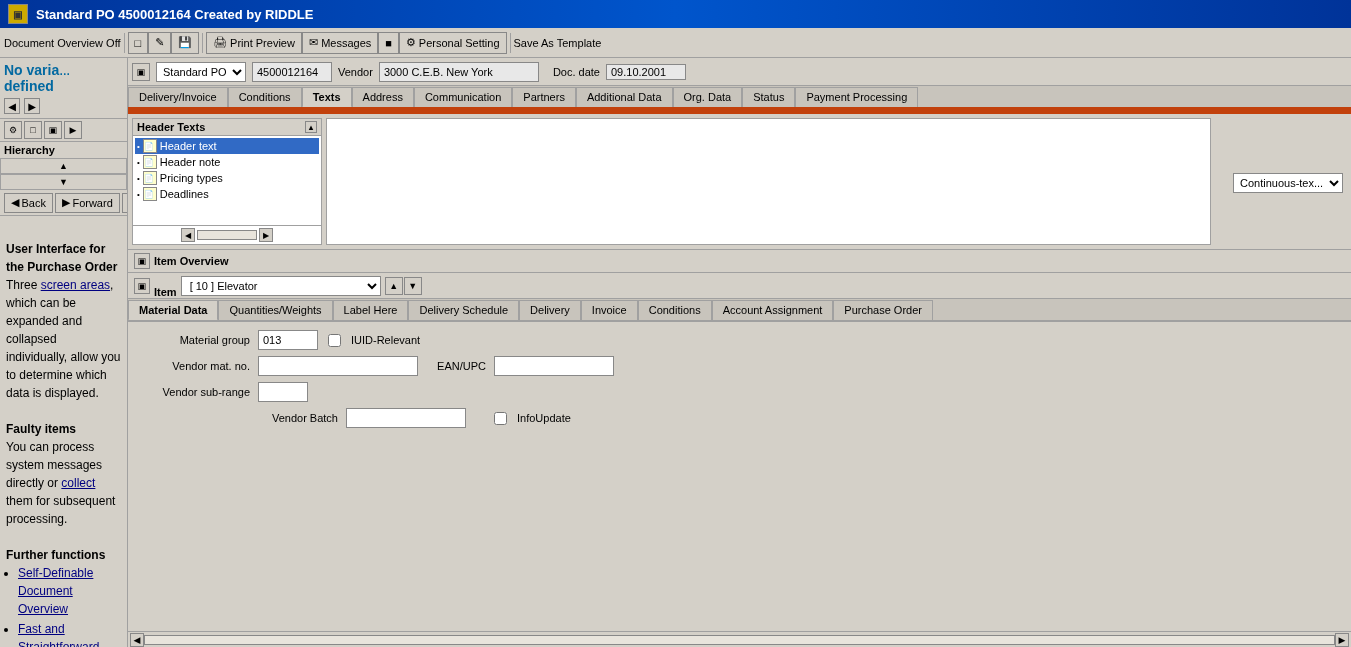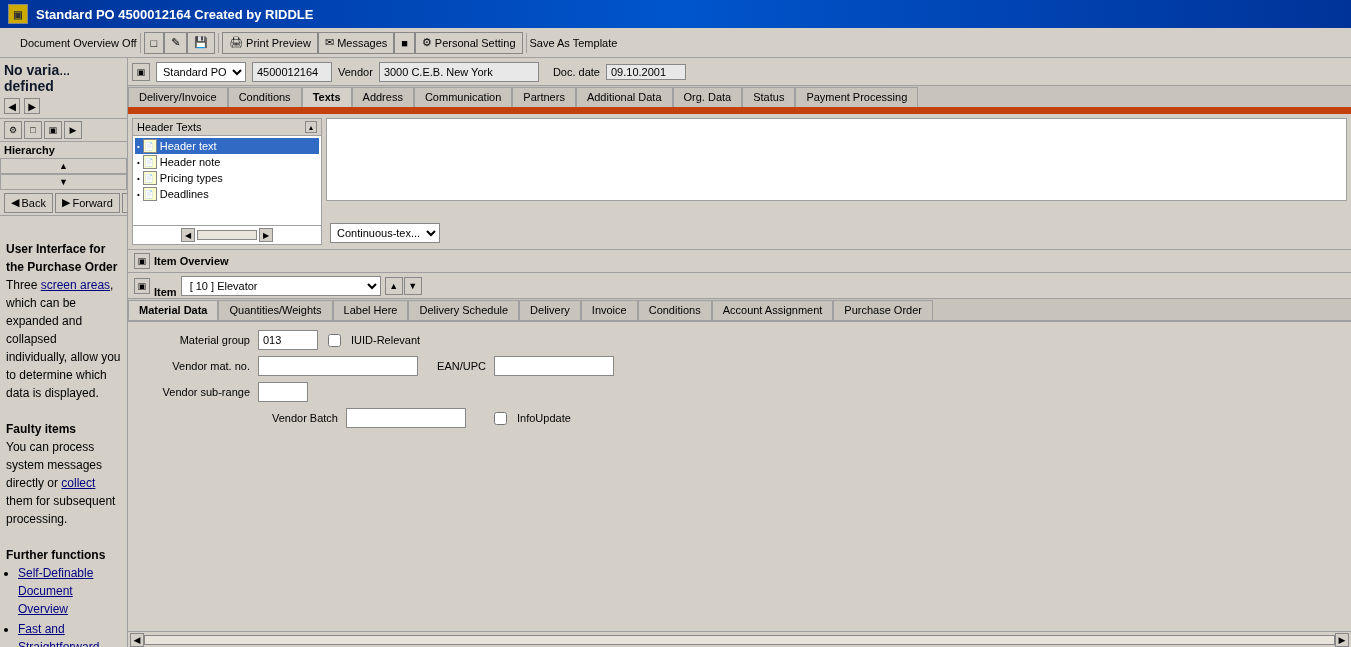--- a/index.html
+++ b/index.html
@@ -24,21 +24,21 @@
       display: flex; align-items: center; justify-content: center;
       font-size: 10px; color: #333;
     }
 
     
     .toolbar {
       background: #d4d0c8;
       height: 30px;
       display: flex;
       align-items: center;
-      padding: 2px 20px;
+      padding: 2px 4px;
       border-bottom: 1px solid #a0a0a0;
       gap: 0;
     }
     .toolbar-btn {
       background: #d4d0c8;
       border: 1px solid #888;
       padding: 2px 6px;
       font-size: 11px;
       cursor: pointer;
       display: flex; align-items: center; gap: 3px;
@@ -64,21 +64,21 @@
     }
     .sidebar-no-variant {
       background: #d4d0c8;
       padding: 4px;
       border-bottom: 1px solid #a0a0a0;
       min-height: 60px;
     }
     .sidebar-no-variant-text {
       font-size: 14px;
       font-weight: bold;
-      color: #0f172a;
+      color: #0369a1;
     }
     .sidebar-arrows {
       display: flex; gap: 4px; margin-top: 4px;
     }
     .sidebar-arrow-btn {
       font-size: 10px;
       width: 16px; height: 16px;
       background: #d4d0c8;
       border: 1px solid #888;
       cursor: pointer;
@@ -232,21 +232,21 @@
       width: 190px;
       border: 1px solid #a0a0a0;
       background: white;
       display: flex;
       flex-direction: column;
     }
     .panel-title {
       background: #d4d0c8;
       padding: 2px 4px;
       font-size: 11px;
-      font-weight: normal;
+      font-weight: bold;
       border-bottom: 1px solid #a0a0a0;
       display: flex;
       justify-content: space-between;
       align-items: center;
     }
     .panel-title-btn {
       width: 12px; height: 12px;
       background: #d4d0c8;
       border: 1px solid #888;
       font-size: 8px;
@@ -602,21 +602,21 @@
             <span>Deadlines</span>
           </div>
         </div>
         <div class="texts-tree-scroll">
           <div class="scroll-btn-small">◀</div>
           <div class="scroll-track"></div>
           <div class="scroll-btn-small">▶</div>
         </div>
       </div>
 
-      <div style="flex:1; display:flex; flex-direction:column; gap:18px;">
+      <div style="flex:1; display:flex; flex-direction:row; gap:18px;">
         <div class="text-area-panel" style="flex:1; padding:4px;"></div>
         <div class="continuous-text-row">
           <select class="continuous-select">
             <option>Continuous-tex...</option>
           </select>
         </div>
       </div>
     </div>
 
     <div class="item-overview-bar">

